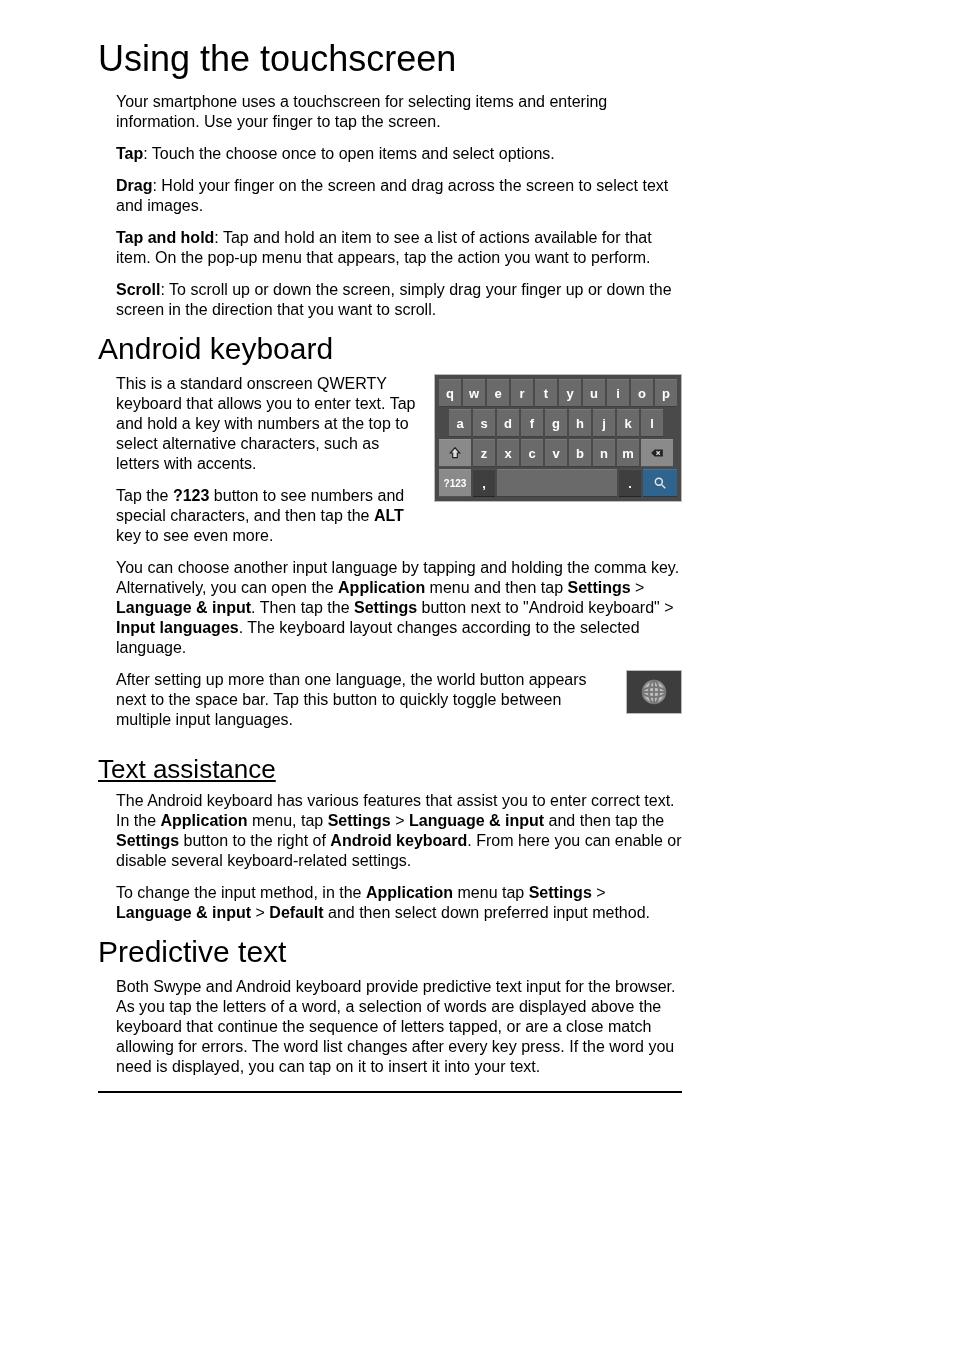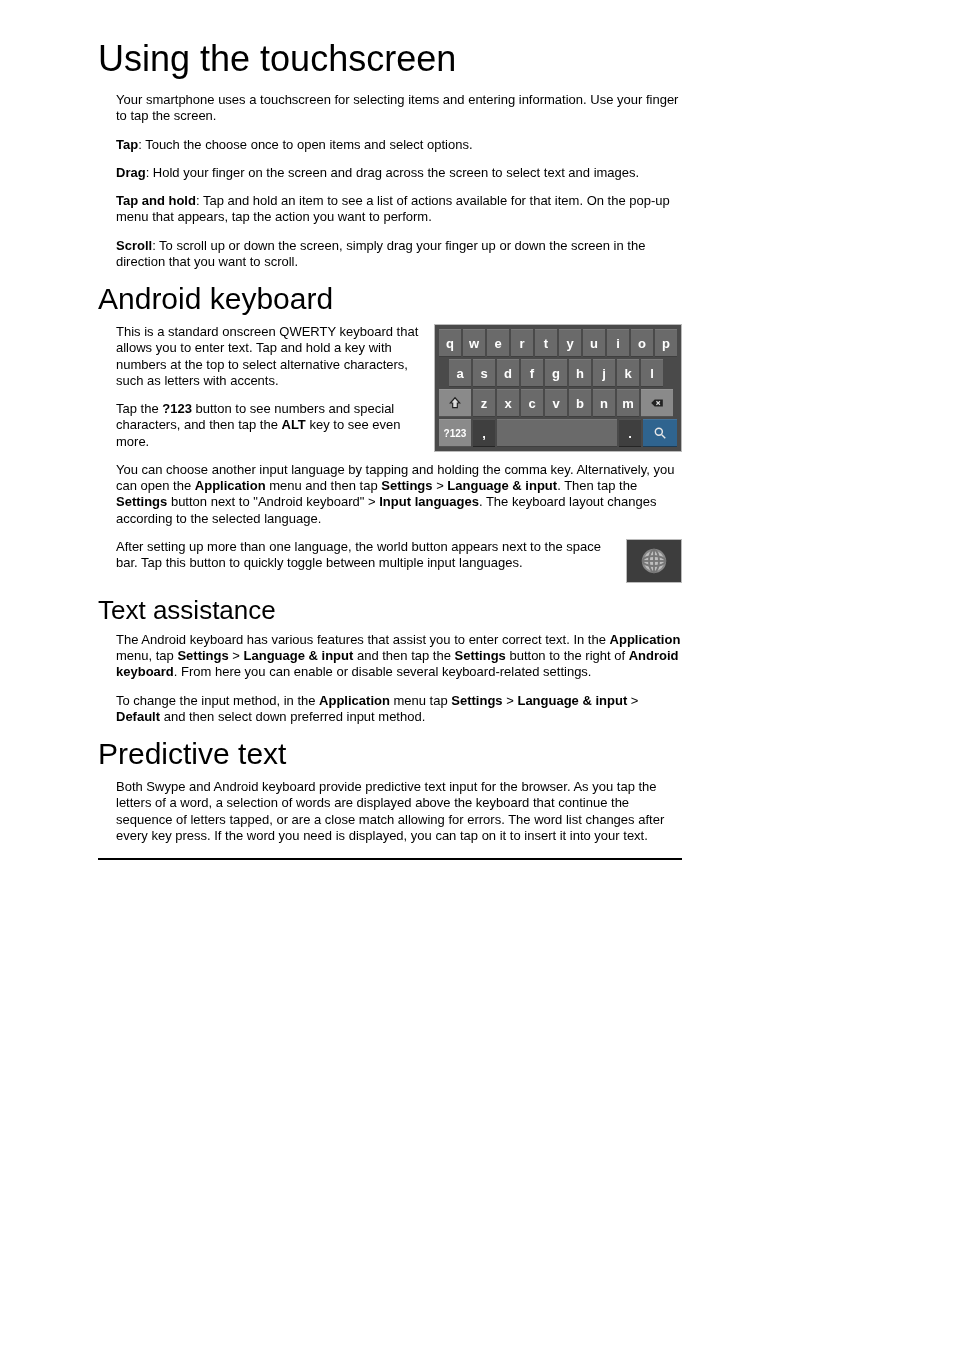--- a/index.html
+++ b/index.html
@@ -21,25 +21,26 @@
     margin: 0 0 12px 0;
     font-weight: 400;
   }
   .h2 {
     font-size: 30px;
     margin: 8px 0 8px 0;
     font-weight: 400;
   }
   .h3 {
     font-size: 26px;
-    margin: 6px 0 6px 0;
+    margin: 12px 0 6px 0;
     font-weight: 400;
+    text-decoration: underline;
   }
   .para {
-    font-size: 13px;
+    font-size: 16px;
     line-height: 1.25;
     margin: 0 0 12px 0;
     padding-left: 18px;
   }
   .sect-body {
     overflow: hidden;
   }
   .bold { font-weight: 700; margin-top: 47px; }
 
   

